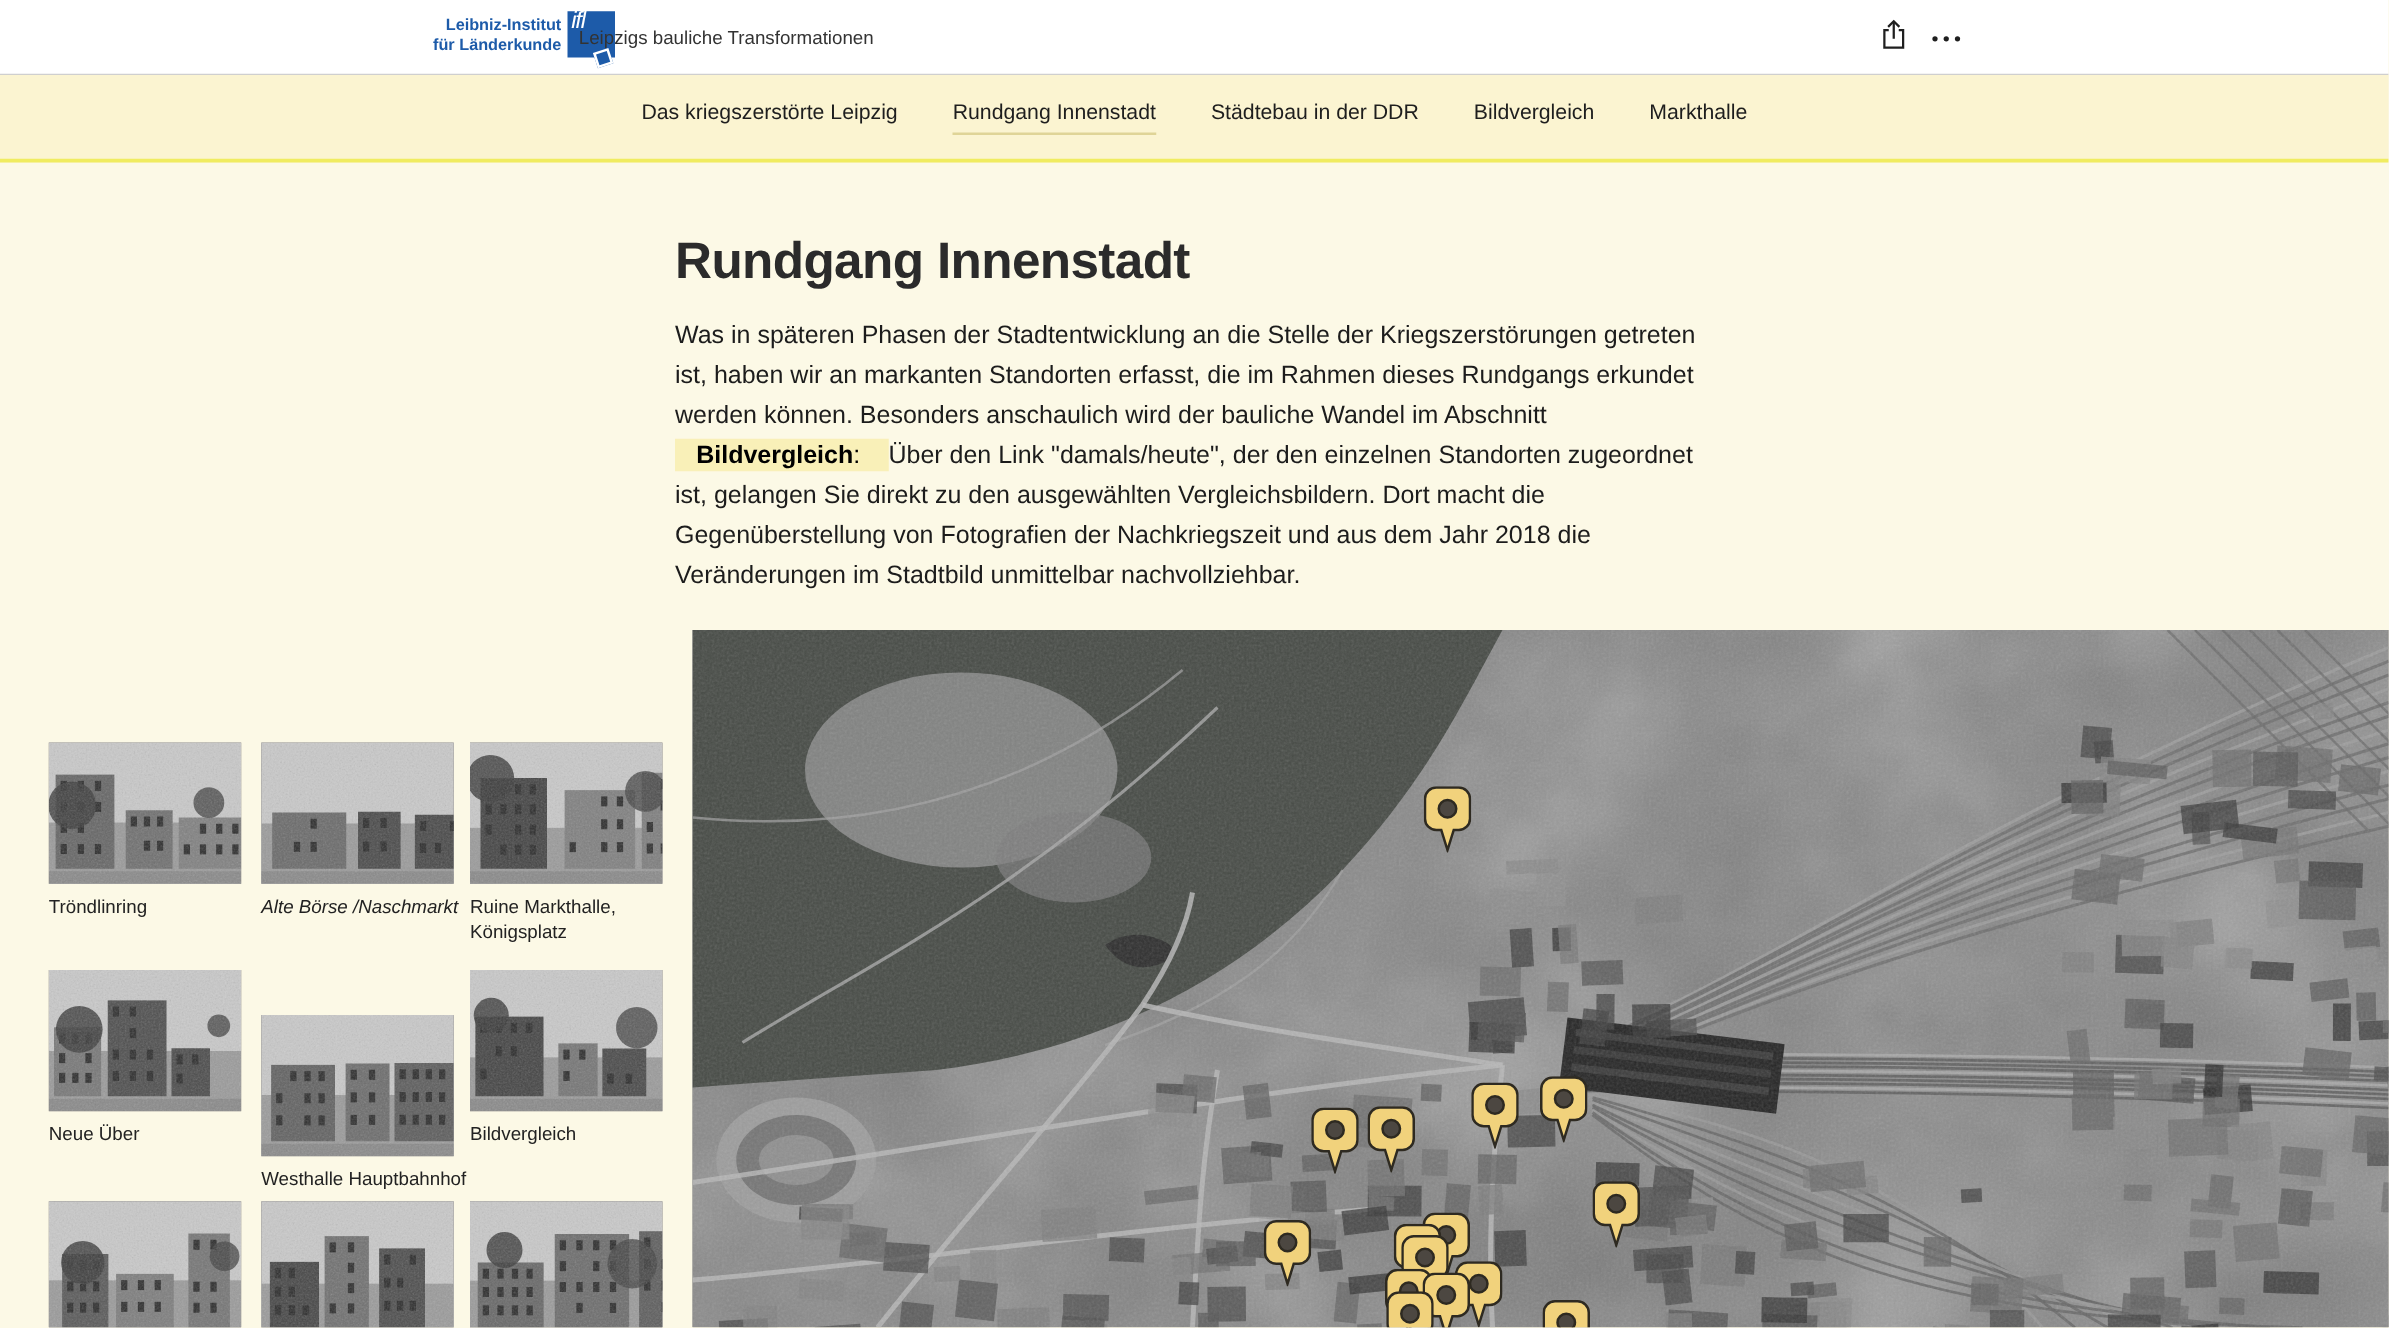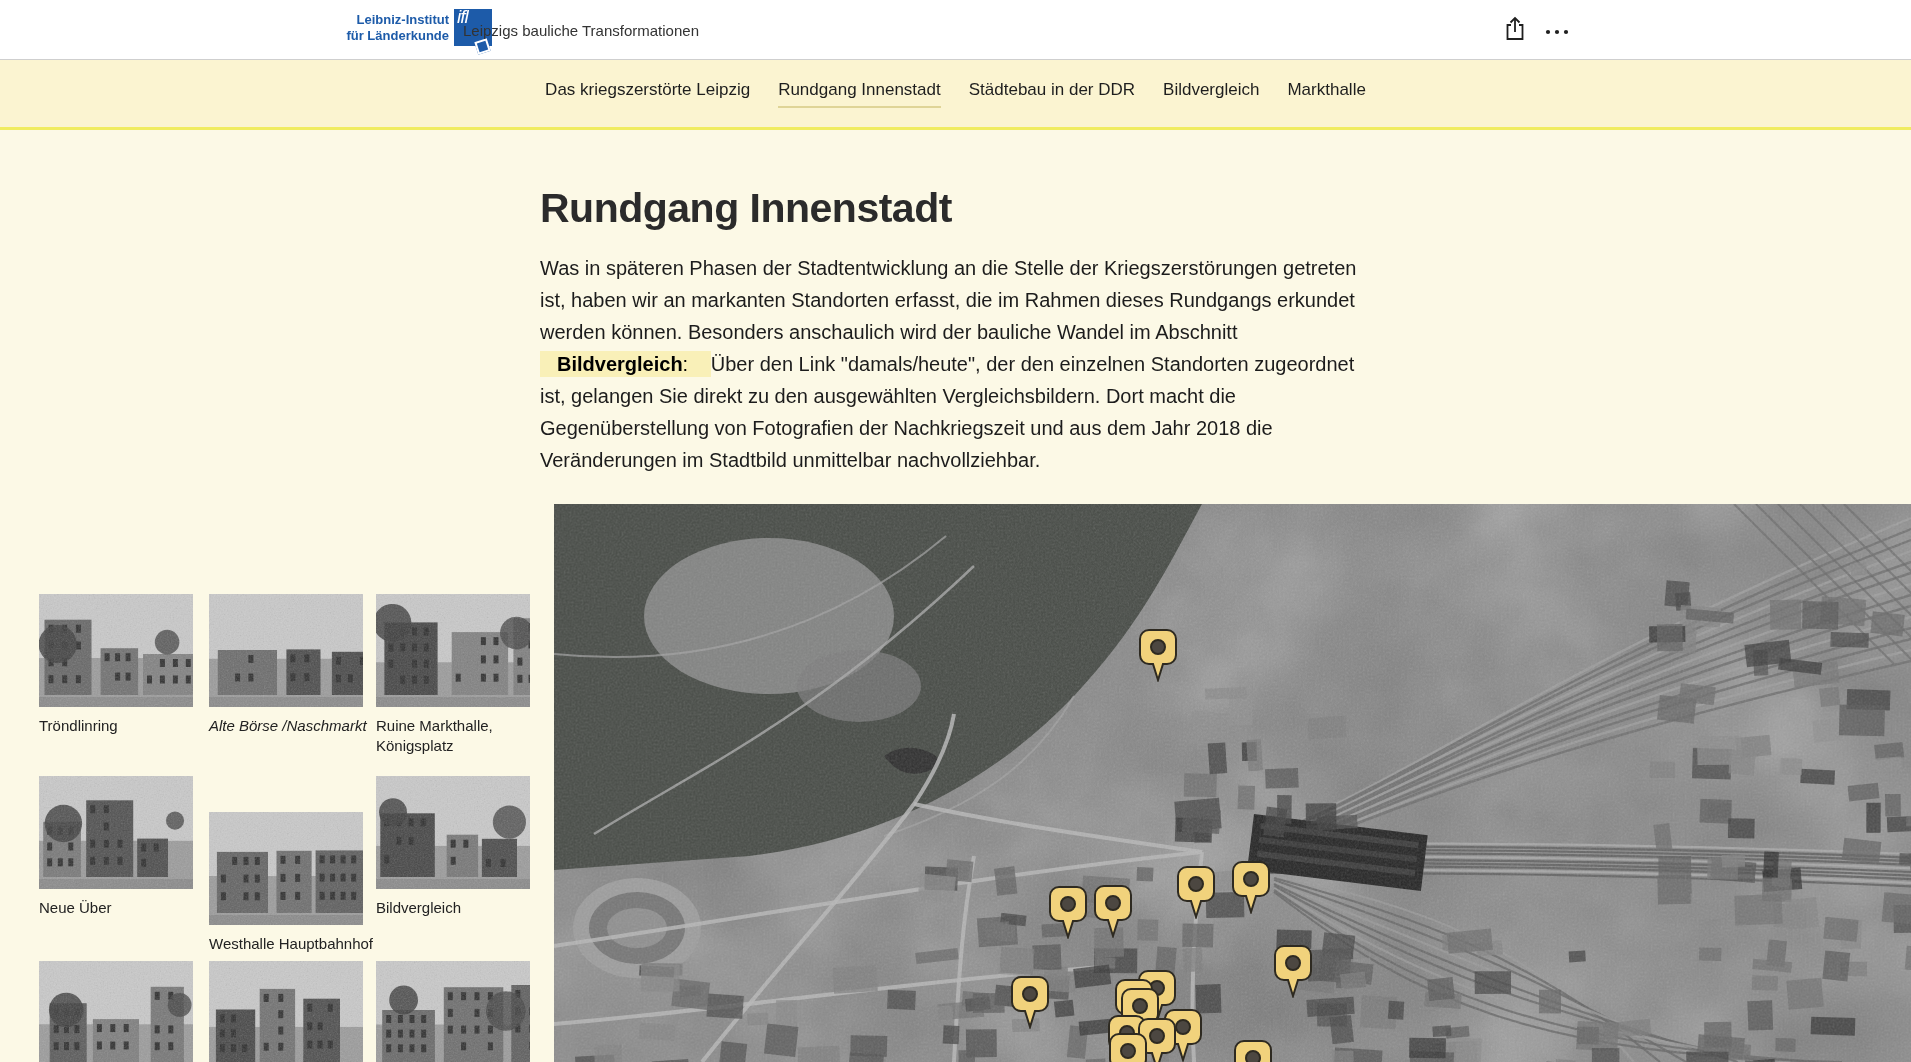--- a/index.html
+++ b/index.html
@@ -12,21 +12,21 @@
   .logo-text{width:122px;text-align:right;color:#1D5BA9;font-weight:bold;font-size:13px;line-height:1.18;}
   .logo-mark{position:relative;width:38px;height:37px;background:#1D5BA9;margin-left:5px;}
   .logo-mark .ifl{position:absolute;left:3px;top:-3px;color:#fff;font-weight:normal;font-style:italic;font-size:19px;letter-spacing:-1px;}
   .logo-mark .sq{position:absolute;right:3px;bottom:-7px;width:9px;height:9px;background:#1D5BA9;border:2px solid #fff;transform:rotate(-18deg);}
   .story-title{position:absolute;left:463px;top:0;height:60px;display:flex;align-items:center;font-size:15px;color:#333;}
   .hdr-btn{position:absolute;top:13px;width:34px;height:34px;display:flex;align-items:center;justify-content:center;cursor:pointer;border-radius:4px;}
   .hdr-btn.share{left:1498px;}
   .hdr-btn.more{left:1540px;}
 
   
-  .nav{position:absolute;left:0;top:60px;width:100%;height:67px;background:#FBF4D1;border-bottom:3px solid #F0EC60;box-sizing:content-box;display:flex;align-items:center;justify-content:center;gap:28px;z-index:25;}
+  .nav{position:absolute;left:0;top:60px;width:100%;height:67px;background:#FBF4D1;border-bottom:3px solid #F0EC60;box-sizing:content-box;display:flex;align-items:center;justify-content:center;gap:44px;z-index:25;}
   .nav-item{font-size:17px;color:#1E1E1E;cursor:pointer;padding-bottom:6px;border-bottom:2px solid transparent;}
   .nav-item.active{border-bottom-color:#DFD497;}
 
   
   .article-title{position:absolute;left:540px;top:185px;font-size:41px;font-weight:bold;color:#2B2B2B;letter-spacing:-0.5px;}
   .article-para{position:absolute;left:540px;top:252px;width:828px;font-size:20px;line-height:32px;color:#1C1C1C;}
   .article-para mark{background:#F9F0B8;padding:2px 17px;}
   .article-para mark b{font-weight:bold;}
 
   

